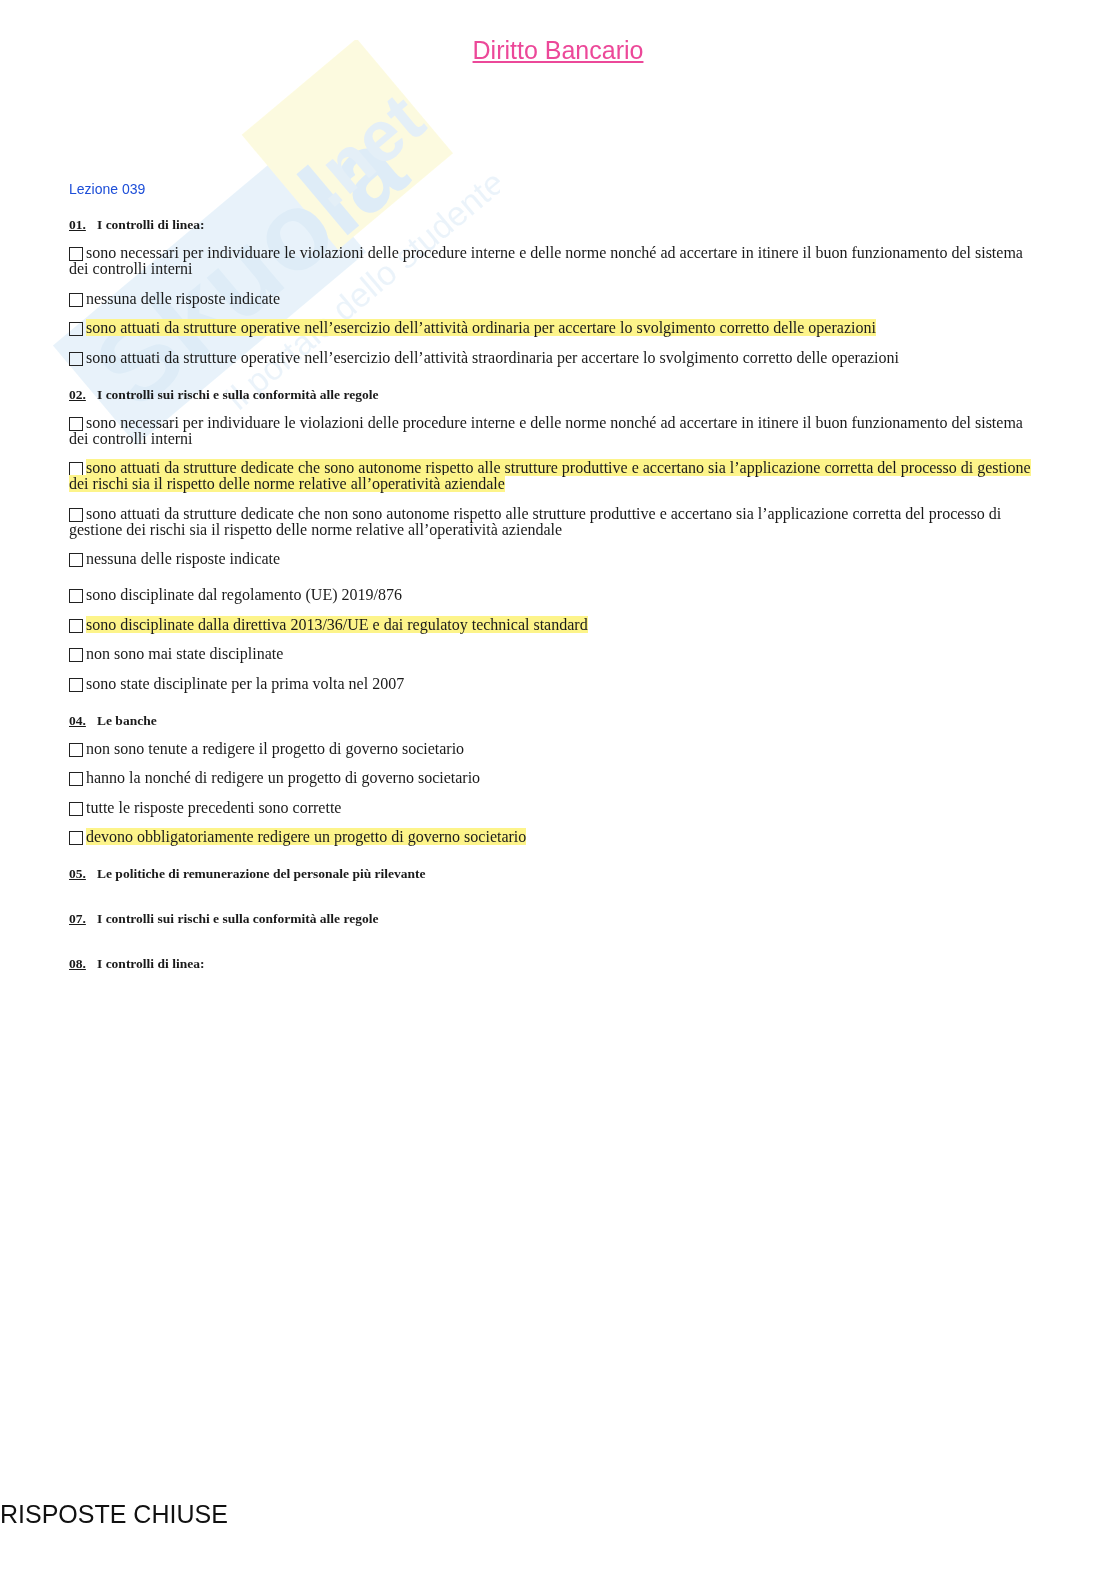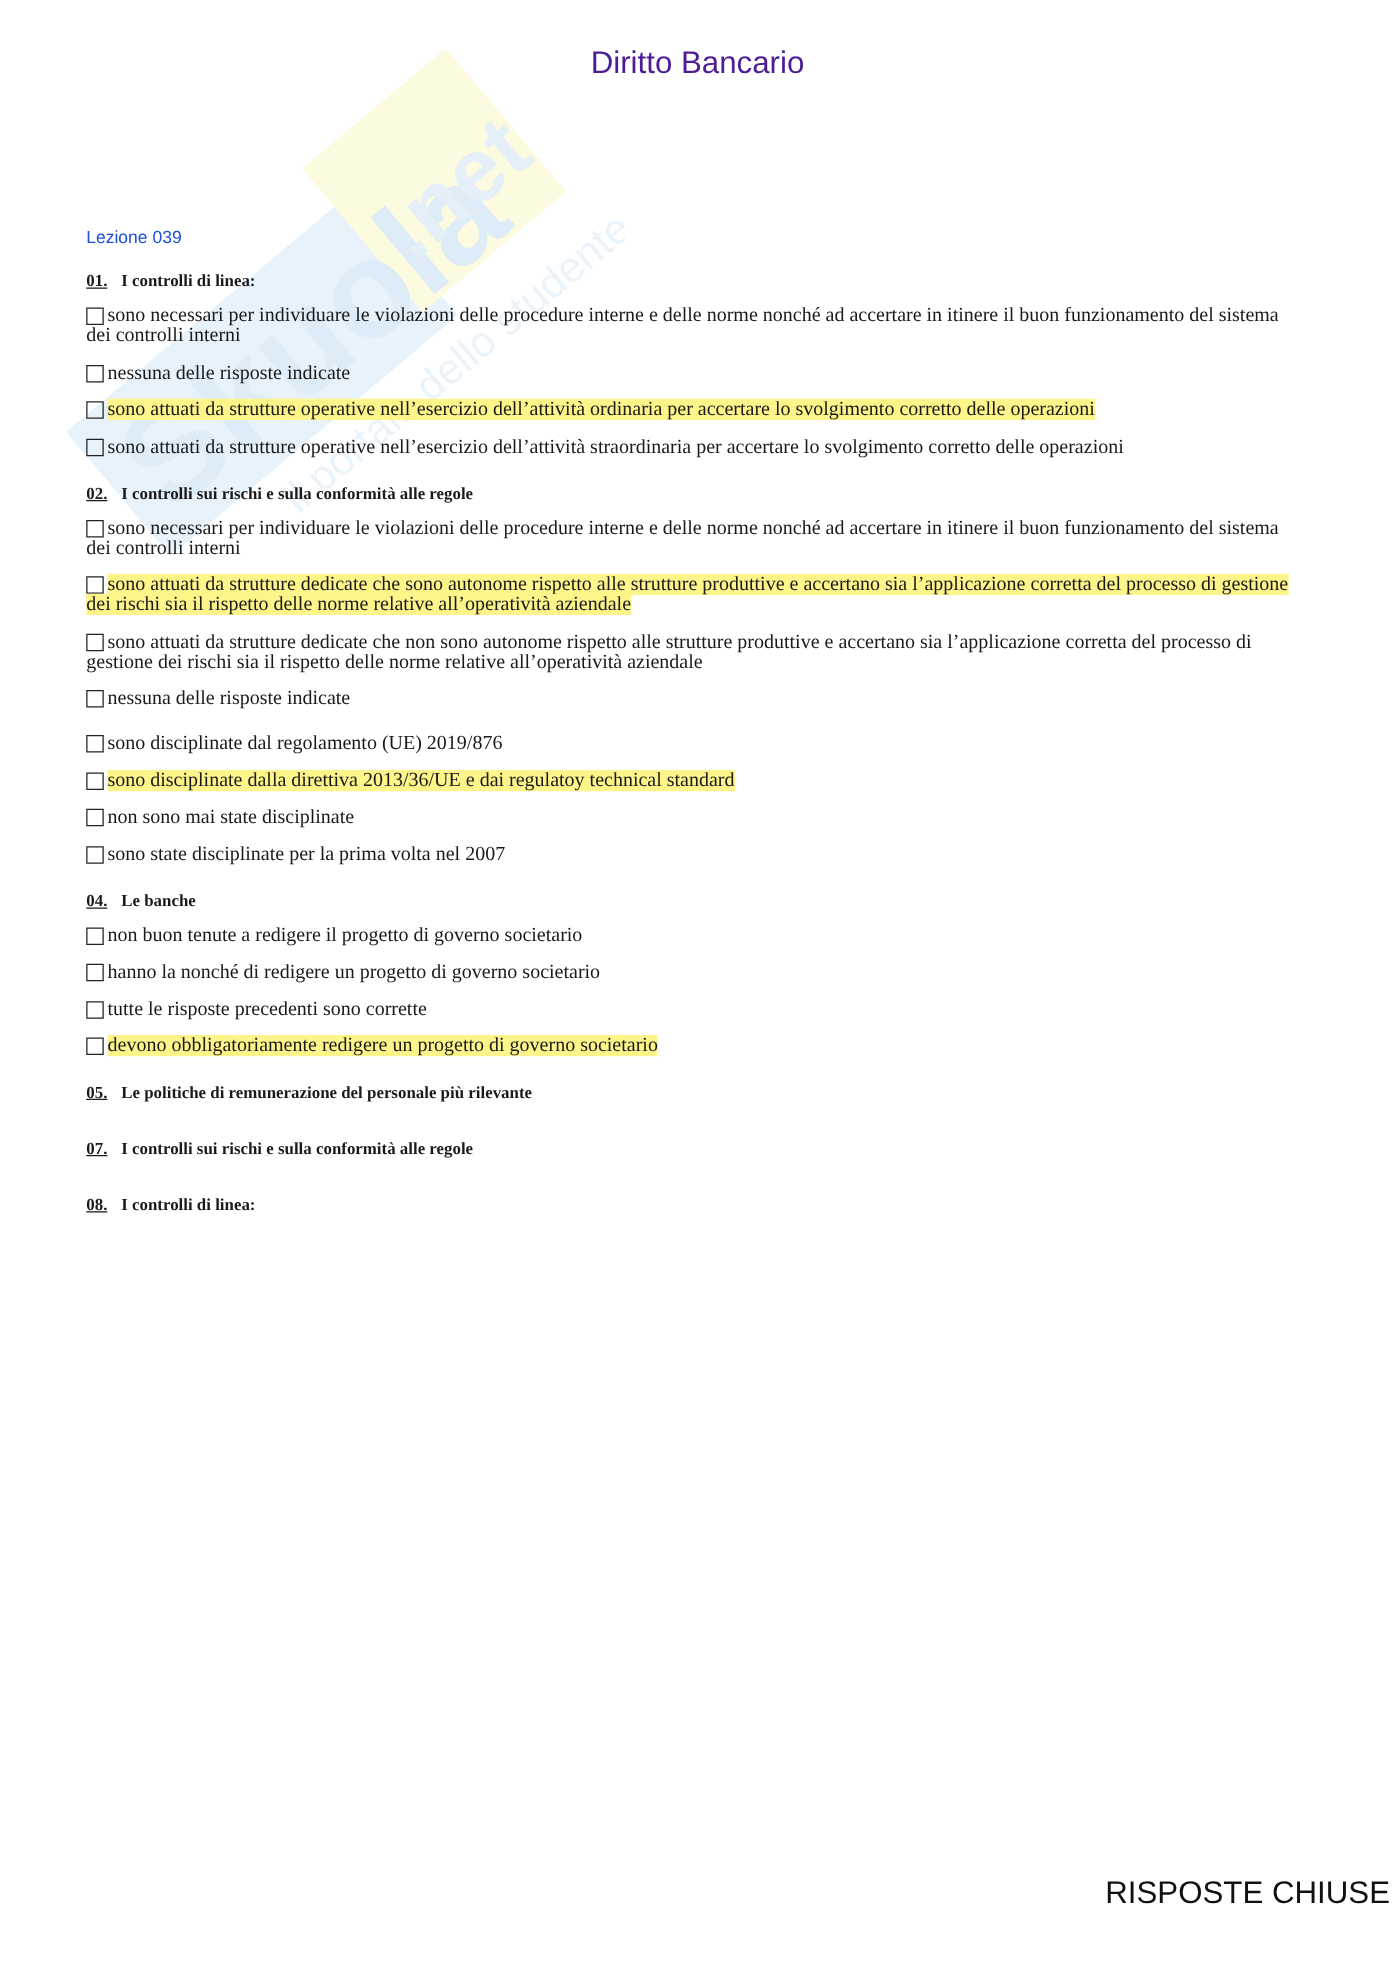--- a/index.html
+++ b/index.html
@@ -1,32 +1,32 @@
 <!DOCTYPE html>
 <html><head>
 <meta charset="utf-8">
 <style>
   html, body { margin: 0; padding: 0; background: #ffffff; }
   body { width: 1116px; height: 1579px; position: relative; overflow: hidden; }
   .page { position: absolute; left: 0; top: 0; width: 1116px; height: 1579px; background: #fff; }
   .watermark { position: absolute; left: 20px; top: 40px; width: 480px; height: 420px; pointer-events: none; }
   .header-title { position: absolute; top: 36px; left: 0; width: 1116px; text-align: center;
-    font-family: "Liberation Sans", sans-serif; font-size: 25px; color: #4c1d95; }
+    font-family: "Liberation Sans", sans-serif; font-size: 25px; color: #ec4899; text-decoration: underline; }
   .lesson-title { position: absolute; top: 181px; left: 69px;
     font-family: "Liberation Sans", sans-serif; font-size: 14px; font-weight: normal; color: #1d4ed8; }
   .content { position: absolute; left: 69px; top: 216px; width: 975px;
     font-family: "Liberation Serif", serif; color: #1a1a1a; }
   .question { margin-bottom: 14px; }
   .q-title { font-weight: bold; font-size: 13.5px; line-height: 18px; margin-bottom: 11px; }
   .q-title .num { display: inline-block; width: 28px; text-decoration: underline; }
   .option { position: relative; font-size: 16px; line-height: 16px; margin-bottom: 13.5px; }
   .checkbox { display: inline-block; width: 14px; height: 14px; border: 1.5px solid #222; vertical-align: -3px; margin-right: 3px; box-sizing: border-box; background: transparent; }
   .hl { background: #fdf48a; }
   .q-empty { margin-bottom: 27px; }
-  .footer-title { position: absolute; top: 1500px; left: 0; width: 1112px; text-align: right;
+  .footer-title { position: absolute; top: 1500px; left: 0; width: 1112px; text-align: left;
     font-family: "Liberation Sans", sans-serif; font-size: 25px; color: #111; }
 </style>
 </head>
 <body>
 
 <div class="page">
 
   <svg class="watermark" viewBox="0 0 480 420">
     <g transform="rotate(-40 240 210)" opacity="0.55">
       <rect x="20" y="150" width="300" height="130" fill="#d6e9f7"></rect>
@@ -60,21 +60,21 @@
 
     <div class="question" style="margin-bottom:20px">
       <div class="option"><span class="checkbox"></span><span>sono disciplinate dal regolamento (UE) 2019/876</span></div>
       <div class="option"><span class="checkbox"></span><span class="hl">sono disciplinate dalla direttiva 2013/36/UE e dai regulatoy technical standard</span></div>
       <div class="option"><span class="checkbox"></span><span>non sono mai state disciplinate</span></div>
       <div class="option"><span class="checkbox"></span><span>sono state disciplinate per la prima volta nel 2007</span></div>
     </div>
 
     <div class="question" style="margin-bottom:20px">
       <div class="q-title"><span class="num">04.</span><span>Le banche</span></div>
-      <div class="option"><span class="checkbox"></span><span>non buon tenute a redigere il progetto di governo societario</span></div>
+      <div class="option"><span class="checkbox"></span><span>non sono tenute a redigere il progetto di governo societario</span></div>
       <div class="option"><span class="checkbox"></span><span>hanno la nonché di redigere un progetto di governo societario</span></div>
       <div class="option"><span class="checkbox"></span><span>tutte le risposte precedenti sono corrette</span></div>
       <div class="option"><span class="checkbox"></span><span class="hl">devono obbligatoriamente redigere un progetto di governo societario</span></div>
     </div>
 
     <div class="question q-empty">
       <div class="q-title"><span class="num">05.</span><span>Le politiche di remunerazione del personale più rilevante</span></div>
     </div>
     <div class="question q-empty">
       <div class="q-title"><span class="num">07.</span><span>I controlli sui rischi e sulla conformità alle regole</span></div>

